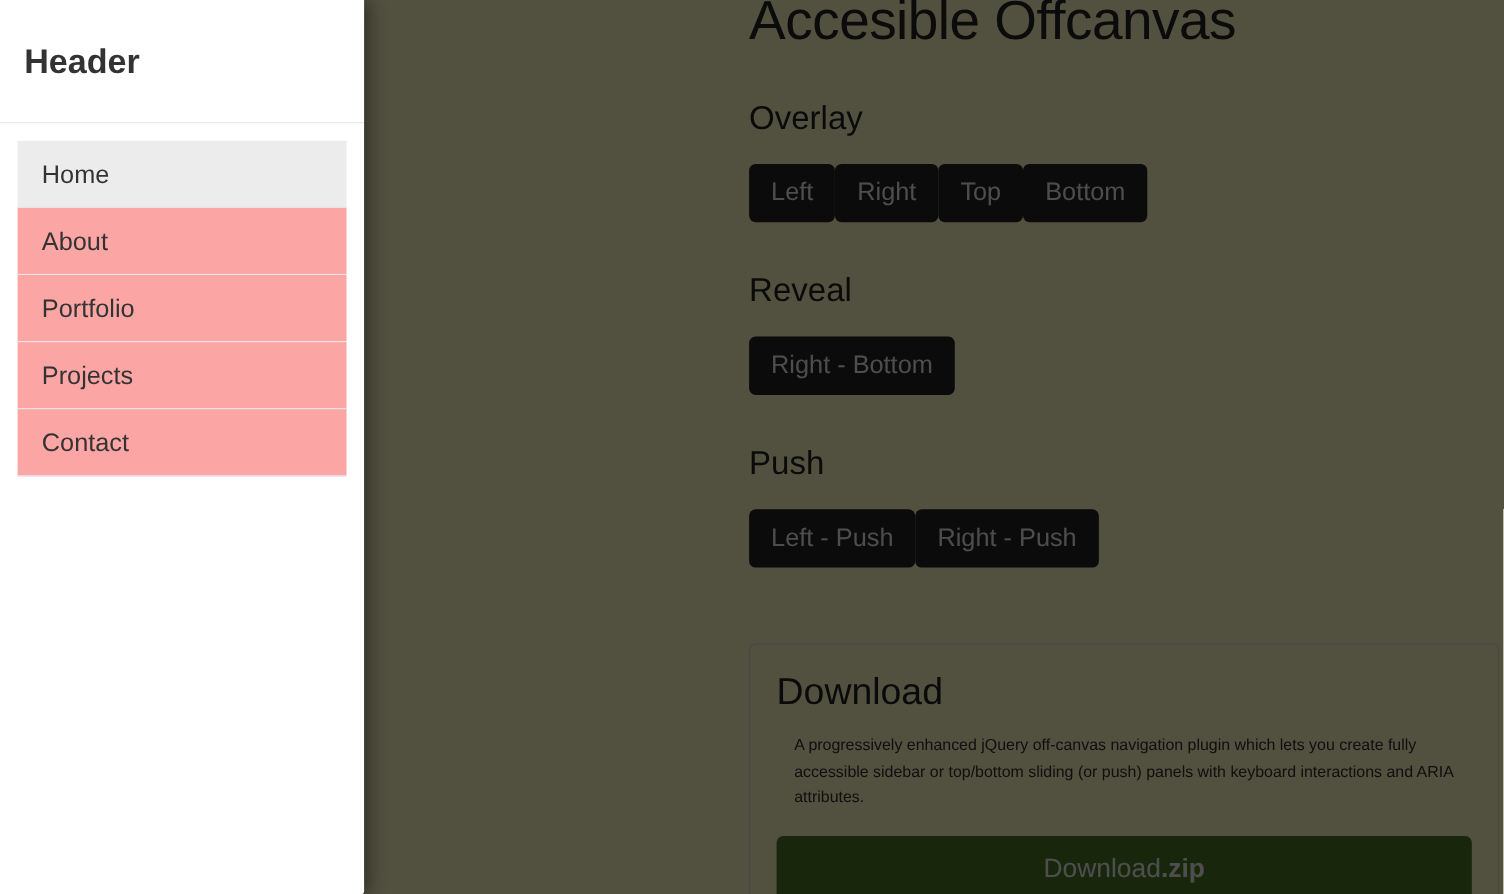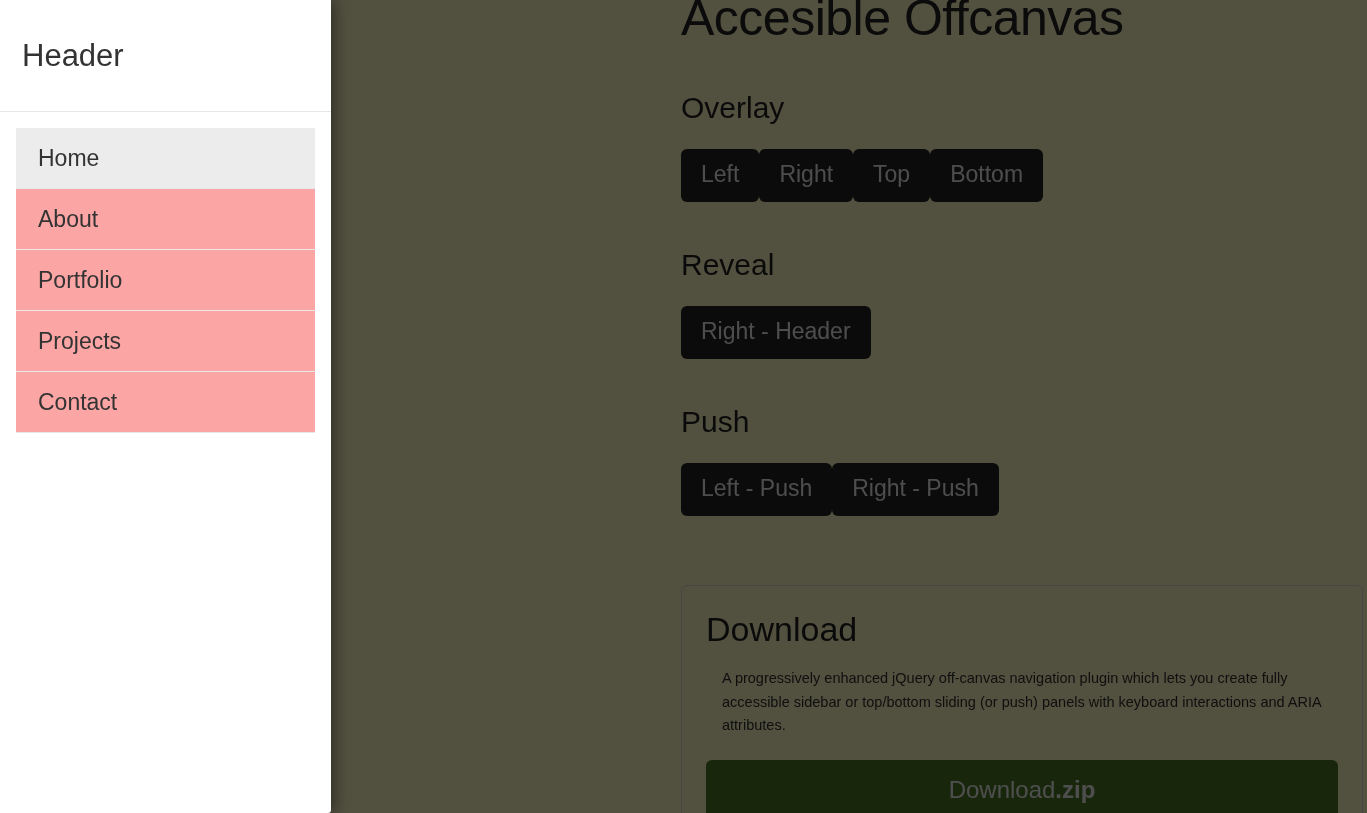--- a/index.html
+++ b/index.html
@@ -161,21 +161,21 @@
     height: 112px;
     display: flex;
     align-items: center;
     padding-left: 22px;
     background: #ffffff;
     border-bottom: 1px solid #e6e6e6;
   }
 
   .panel-header-title {
     font-size: 31px;
-    font-weight: 400;
+    font-weight: 700;
     color: #333333;
     line-height: 1;
   }
 
   .nav-list {
     list-style: none;
     margin: 0;
     padding: 16px;
   }
 
@@ -213,21 +213,21 @@
           <button class="btn">Right</button>
           <button class="btn">Top</button>
           <button class="btn">Bottom</button>
         </div>
       </div>
 
       <div class="block-reveal">
         <h2 class="section-heading">Reveal</h2>
         <div class="heading-gap"></div>
         <div class="btn-row">
-          <button class="btn">Right - Header</button>
+          <button class="btn">Right - Bottom</button>
         </div>
       </div>
 
       <div class="block-push">
         <h2 class="section-heading">Push</h2>
         <div class="heading-gap"></div>
         <div class="btn-row">
           <button class="btn">Left - Push</button>
           <button class="btn">Right - Push</button>
         </div>

